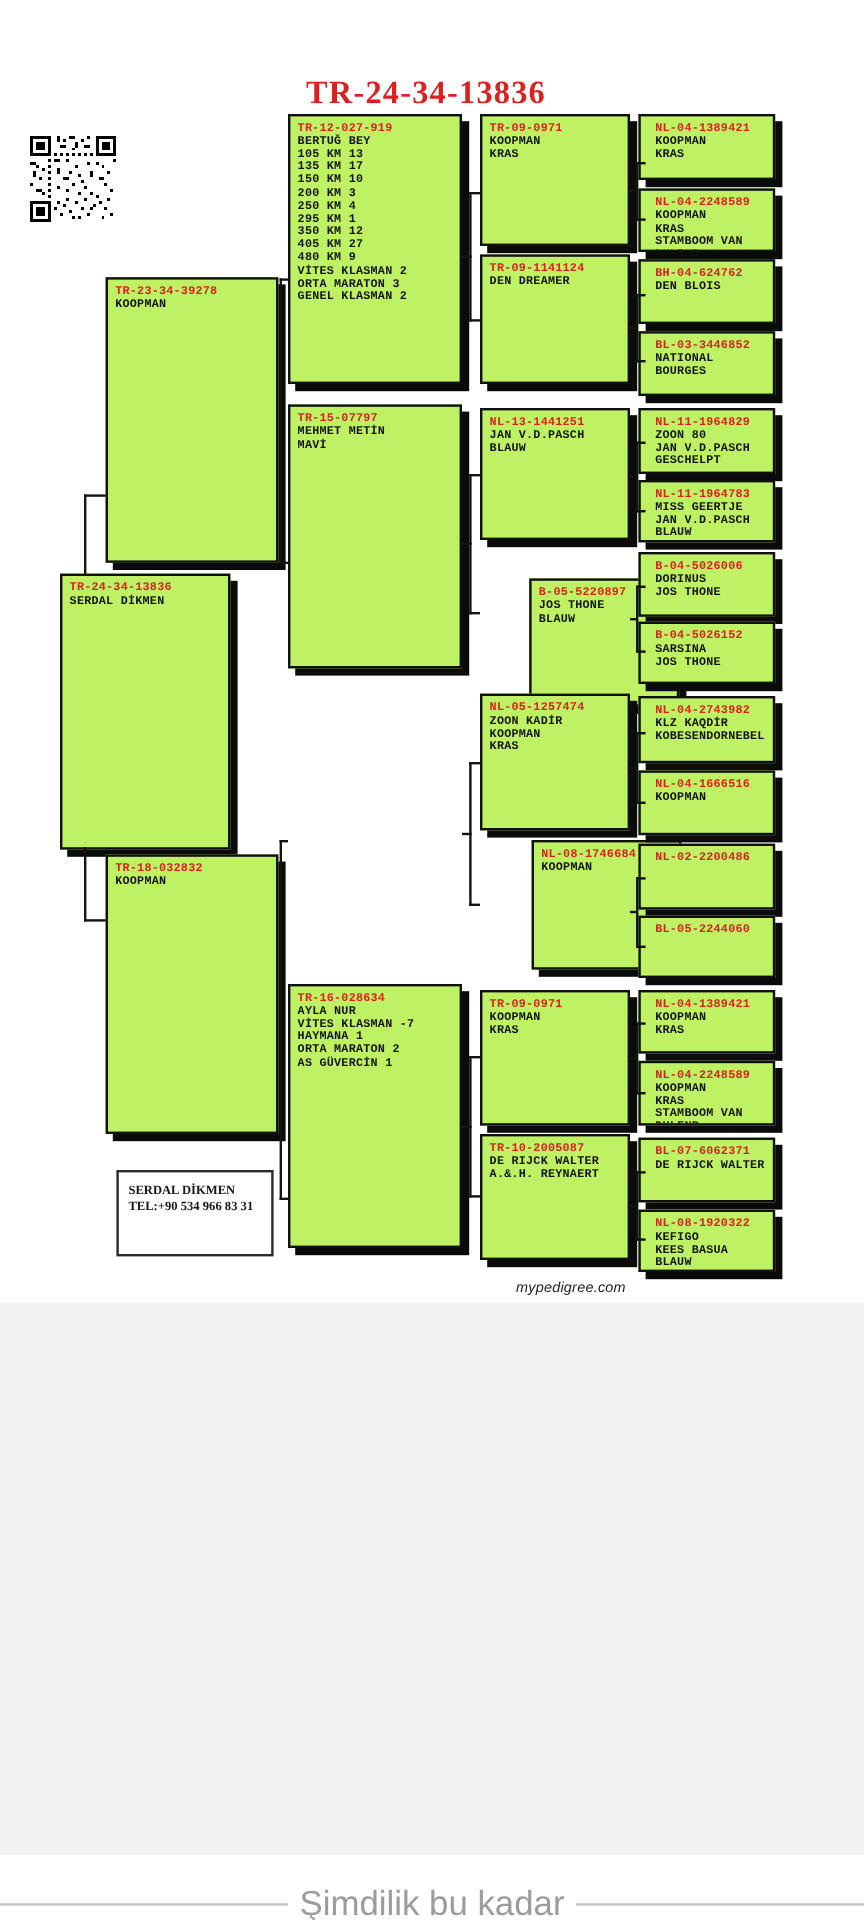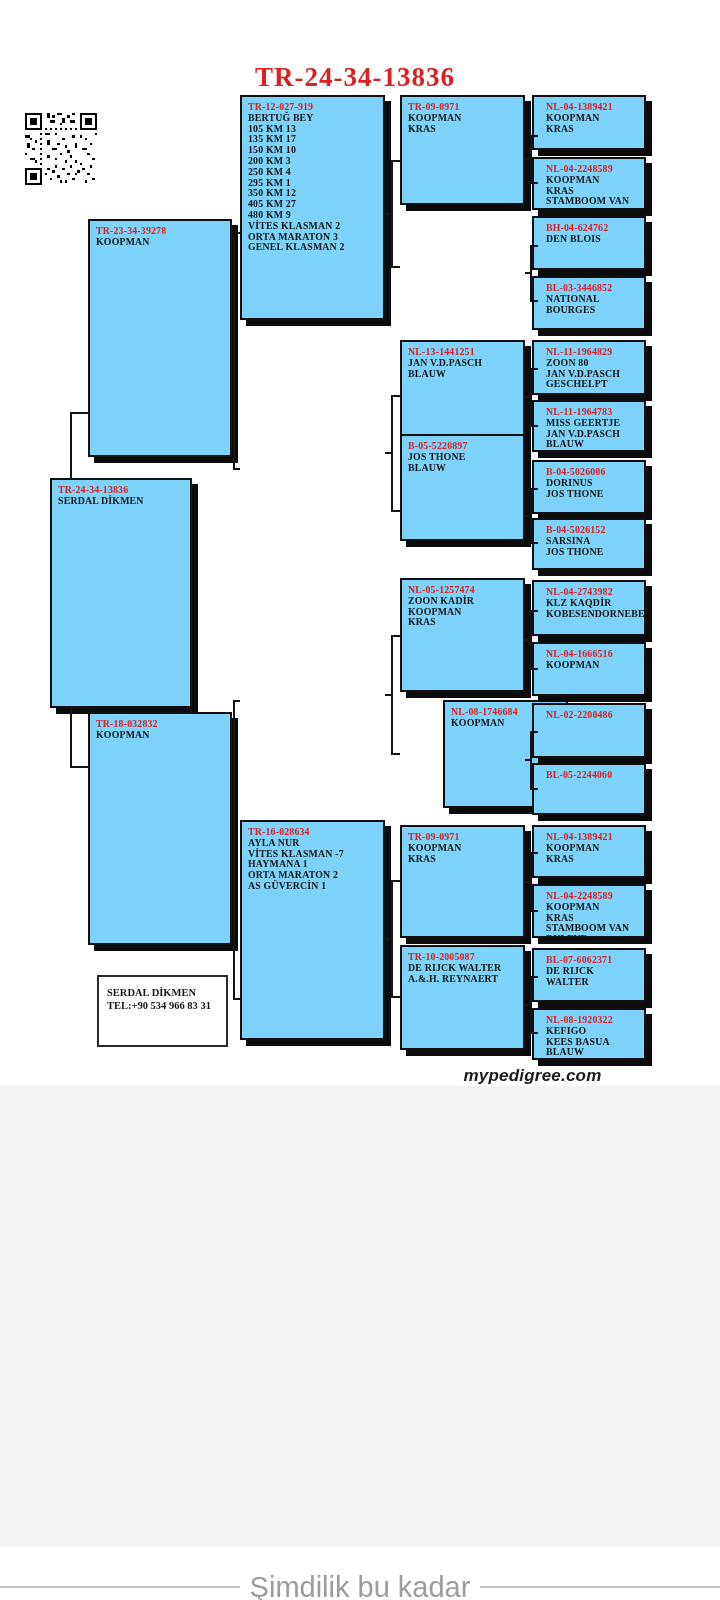--- a/index.html
+++ b/index.html
@@ -8,47 +8,47 @@
     background:#ffffff;
     font-family:"Liberation Serif", serif;
   }
   
   .sheet{position:absolute;left:0;top:0;width:720px;height:1086px;background:#fff;}
   .ptitle{
     position:absolute;left:0;top:62px;width:710px;text-align:center;
     font-size:27px;font-weight:bold;color:#d92121;letter-spacing:1px;
   }
   .pbox{
-    position:absolute;box-sizing:border-box;background:#7dd3fc;
+    position:absolute;box-sizing:border-box;background:#bef264;
     border:2px solid #101010;box-shadow:6px 6px 0 #0b0b0b;
     padding:5px 6px;overflow:hidden;
-    font-size:9.8px;line-height:10.8px;font-weight:bold;letter-spacing:.2px;
+    font-size:9.8px;line-height:10.8px;font-weight:bold;letter-spacing:.2px;font-family:Liberation Mono, monospace;
   }
   .pbox .code{color:#d92121;white-space:nowrap;}
   .pbox .bl{color:#141414;white-space:pre-line;}
   .ownerbox{
     position:absolute;box-sizing:border-box;background:#fff;
     border:2px solid #2a2a2a;padding:9px 8px;
     font-size:10.5px;line-height:13px;font-weight:bold;color:#161616;
     white-space:pre-line;
   }
   
   .c1{left:88px;width:144px;}
   .cs{left:50px;width:142px;}
   .c2{left:240px;width:145px;}
   .c3{left:400px;width:125px;}
   .c4{left:532px;width:114px;padding-left:12px;}
   
   .h,.v{position:absolute;background:#141414;}
   .h{height:2px;}
   .v{width:2px;}
   .watermark{
-    position:absolute;top:1066px;left:430px;width:205px;text-align:center;
+    position:absolute;top:1066px;left:430px;width:205px;text-align:left;
     font-family:"Liberation Sans", sans-serif;
-    font-style:italic;font-weight:bold;font-size:17px;color:#1c1c1c;letter-spacing:.2px;
+    font-style:italic;font-weight:normal;font-size:12px;color:#1c1c1c;letter-spacing:.2px;
   }
   
   .grayband{position:absolute;left:0;top:1086px;width:720px;height:460px;background:#f2f2f3;}
   .enddivider{
     position:absolute;left:0;top:1564px;width:720px;height:46px;
     display:flex;align-items:center;gap:10px;
   }
   .enddivider .rule{flex:1;height:2px;background:#c4c4c4;}
   .enddivider .lbl{
     font-family:"Liberation Sans", sans-serif;
@@ -154,21 +154,21 @@
         <rect x="8" y="24" width="1" height="1"></rect>
         <rect x="20" y="24" width="1" height="1"></rect>
     </g>
   </svg>
 
   <div class="pbox cs" style="top:478px;height:230px;">
     <div class="code">TR-24-34-13836</div>
     <div class="bl">SERDAL DİKMEN</div>
   </div>
 
-  <div class="pbox c1" style="top:219px;height:238px;">
+  <div class="pbox c1" style="top:231px;height:238px;">
     <div class="code">TR-23-34-39278</div>
     <div class="bl">KOOPMAN</div>
   </div>
   <div class="pbox c1" style="top:712px;height:233px;">
     <div class="code">TR-18-032832</div>
     <div class="bl">KOOPMAN</div>
   </div>
 
   <div class="ownerbox" style="left:97px;top:975px;width:131px;height:72px;">SERDAL DİKMEN
 TEL:+90 534 966 83 31</div>
@@ -182,40 +182,49 @@
 200 KM 3
 250 KM 4
 295 KM 1
 350 KM 12
 405 KM 27
 480 KM 9
 VİTES KLASMAN 2
 ORTA MARATON 3
 GENEL KLASMAN 2</div>
   </div>
+  <div class="pbox c2" style="top:337px;height:220px;">
+    <div class="code">TR-15-07797</div>
+    <div class="bl">MEHMET METİN
+MAVİ</div>
+  </div>
   <div class="pbox c2" style="top:820px;height:220px;">
     <div class="code">TR-16-028634</div>
     <div class="bl">AYLA NUR
 VİTES KLASMAN -7
 HAYMANA 1
 ORTA MARATON 2
 AS GÜVERCİN 1</div>
   </div>
 
   <div class="pbox c3" style="top:95px;height:110px;">
     <div class="code">TR-09-0971</div>
     <div class="bl">KOOPMAN
 KRAS</div>
   </div>
+  <div class="pbox c3" style="top:212px;height:108px;">
+    <div class="code">TR-09-1141124</div>
+    <div class="bl">DEN DREAMER</div>
+  </div>
   <div class="pbox c3" style="top:340px;height:110px;">
     <div class="code">NL-13-1441251</div>
     <div class="bl">JAN V.D.PASCH
 BLAUW</div>
   </div>
-  <div class="pbox c3" style="top:434px;height:107px;">
+  <div class="pbox c3" style="top:482px;height:107px;margin-left:41px;">
     <div class="code">B-05-5220897</div>
     <div class="bl">JOS THONE
 BLAUW</div>
   </div>
   <div class="pbox c3" style="top:578px;height:114px;">
     <div class="code">NL-05-1257474</div>
     <div class="bl">ZOON KADİR
 KOOPMAN
 KRAS</div>
   </div>

